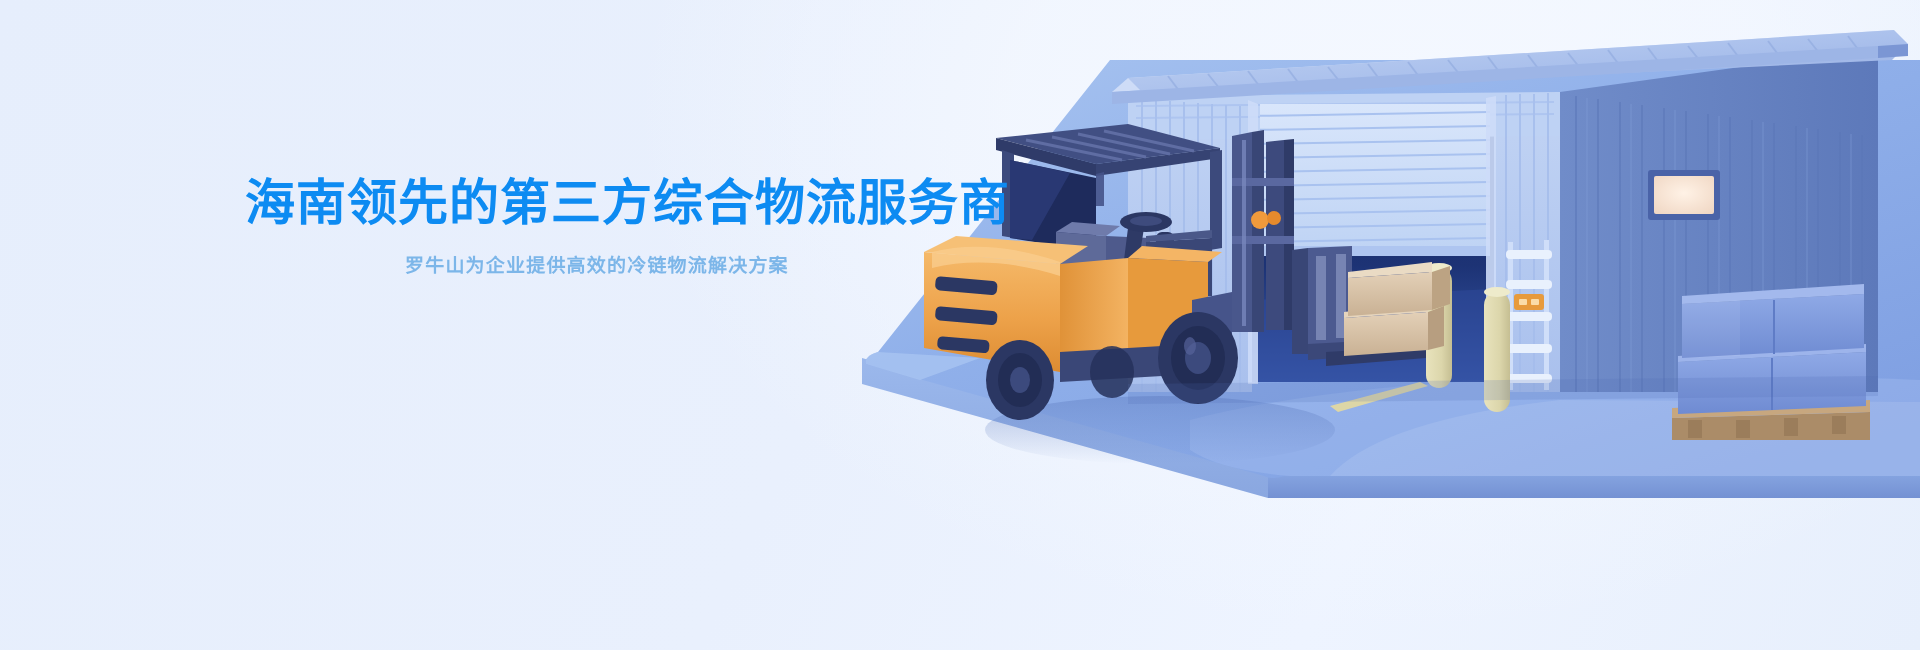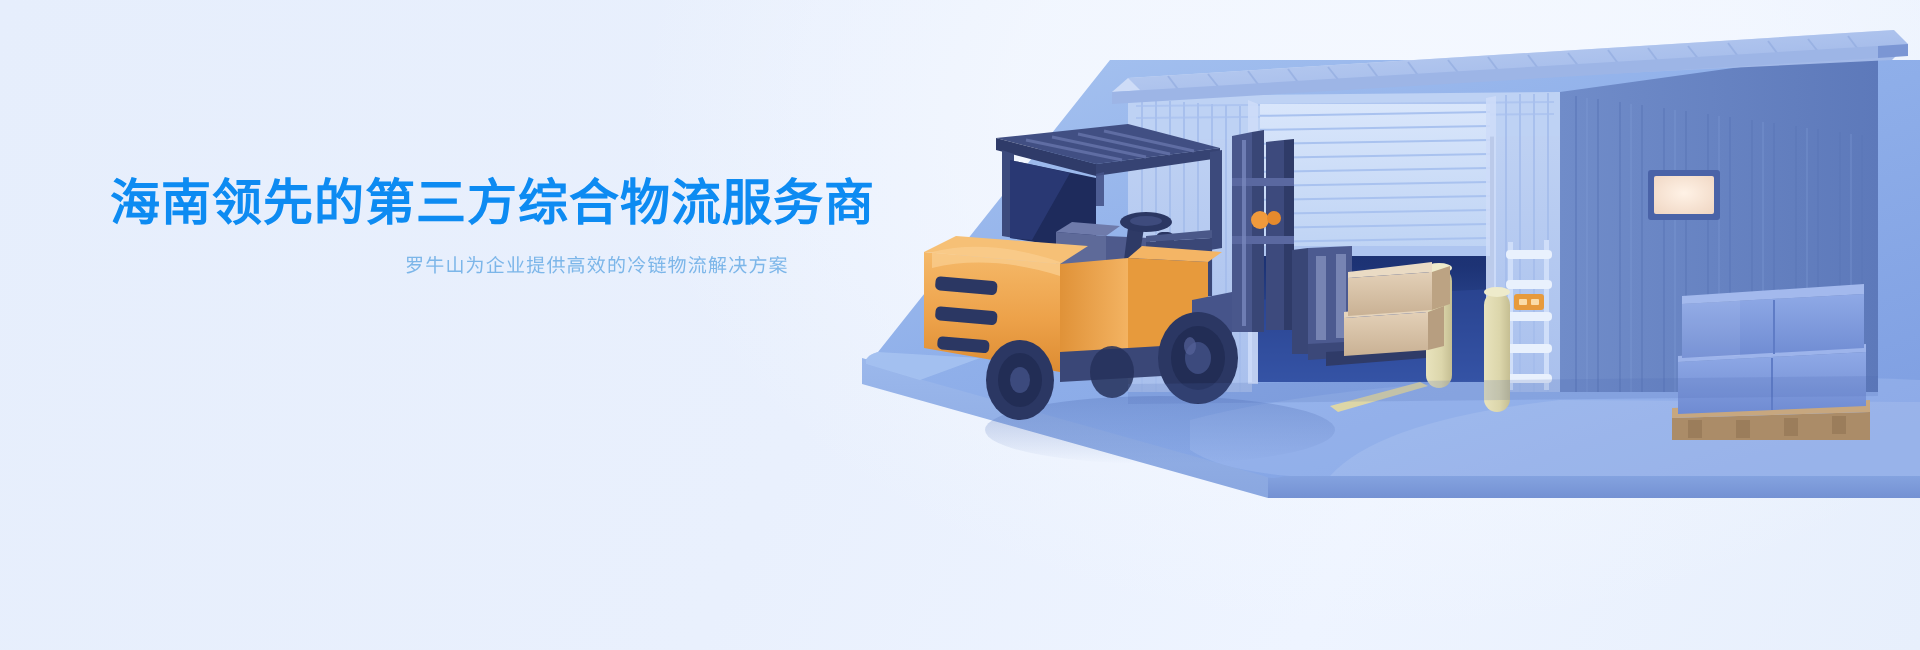--- a/index.html
+++ b/index.html
@@ -38,26 +38,27 @@
     width: 900px;
   }
   .headline {
     margin: 0;
     font-size: 50px;
     line-height: 1.08;
     font-weight: 700;
     letter-spacing: 1px;
     color: #0d8bf2;
     white-space: nowrap;
+    text-align: right;
   }
   .subline {
     margin: 22px 0 0 295px;
     font-size: 19px;
     line-height: 1.5;
-    font-weight: 400;
+    font-weight: 700;
     letter-spacing: 1.2px;
     color: #7cb6e9;
     white-space: nowrap;
   }
 
   
   .scene {
     position: absolute;
     right: 0;
     top: 0;

